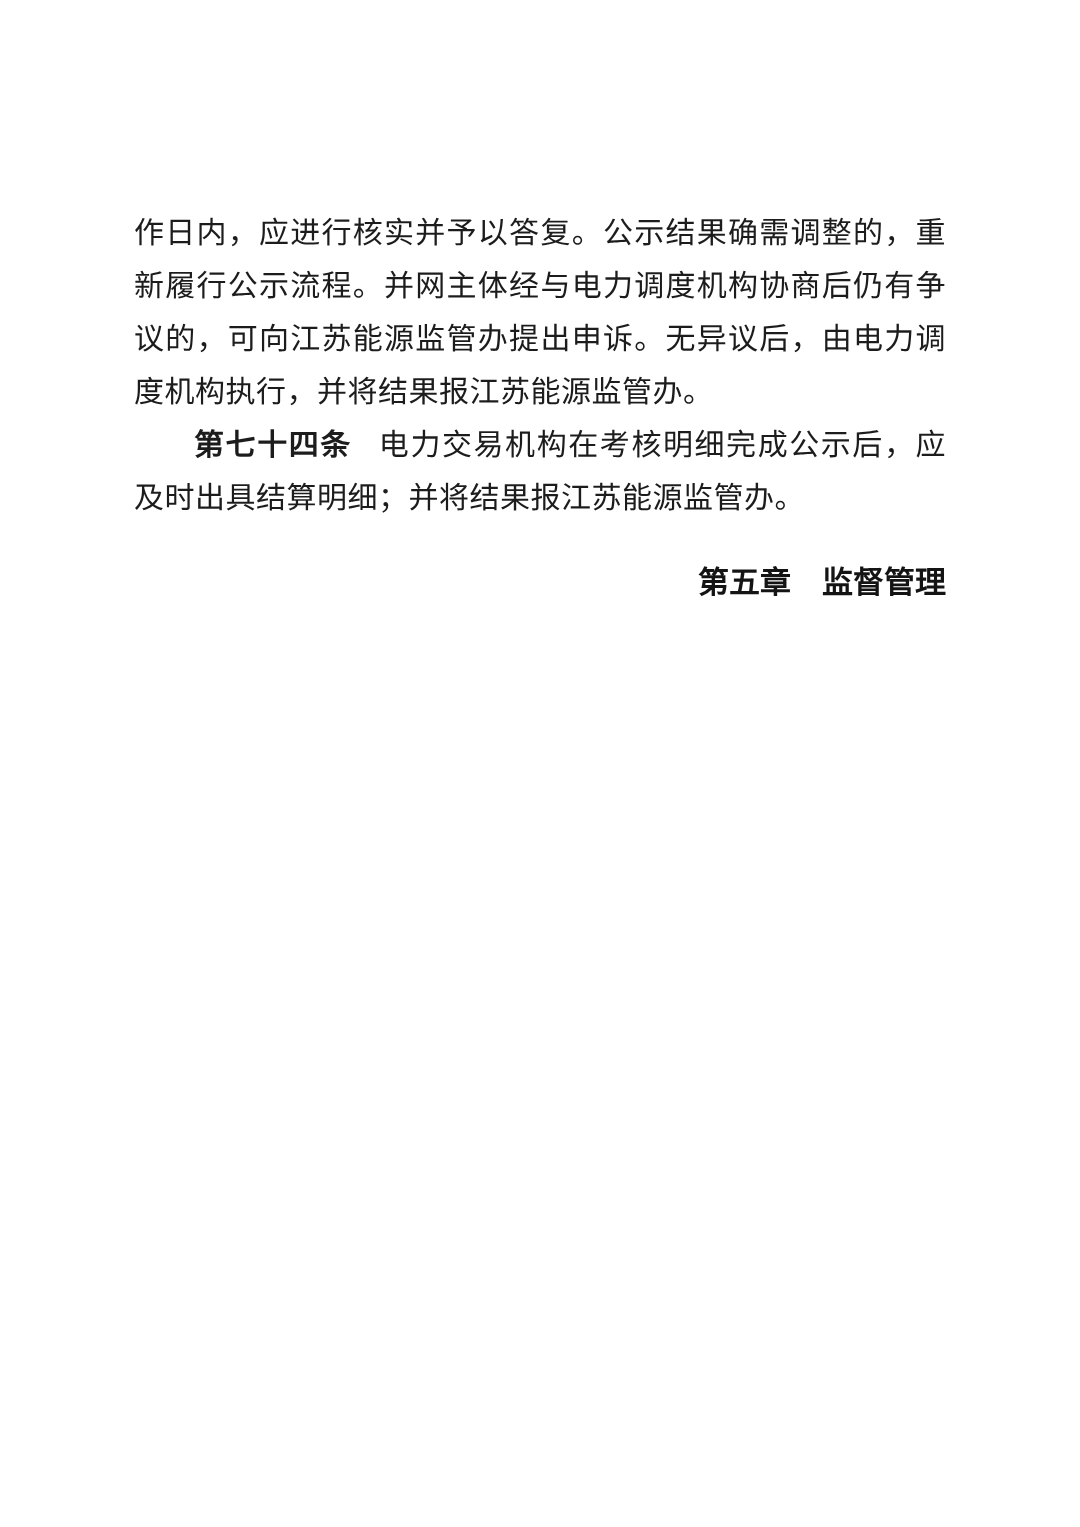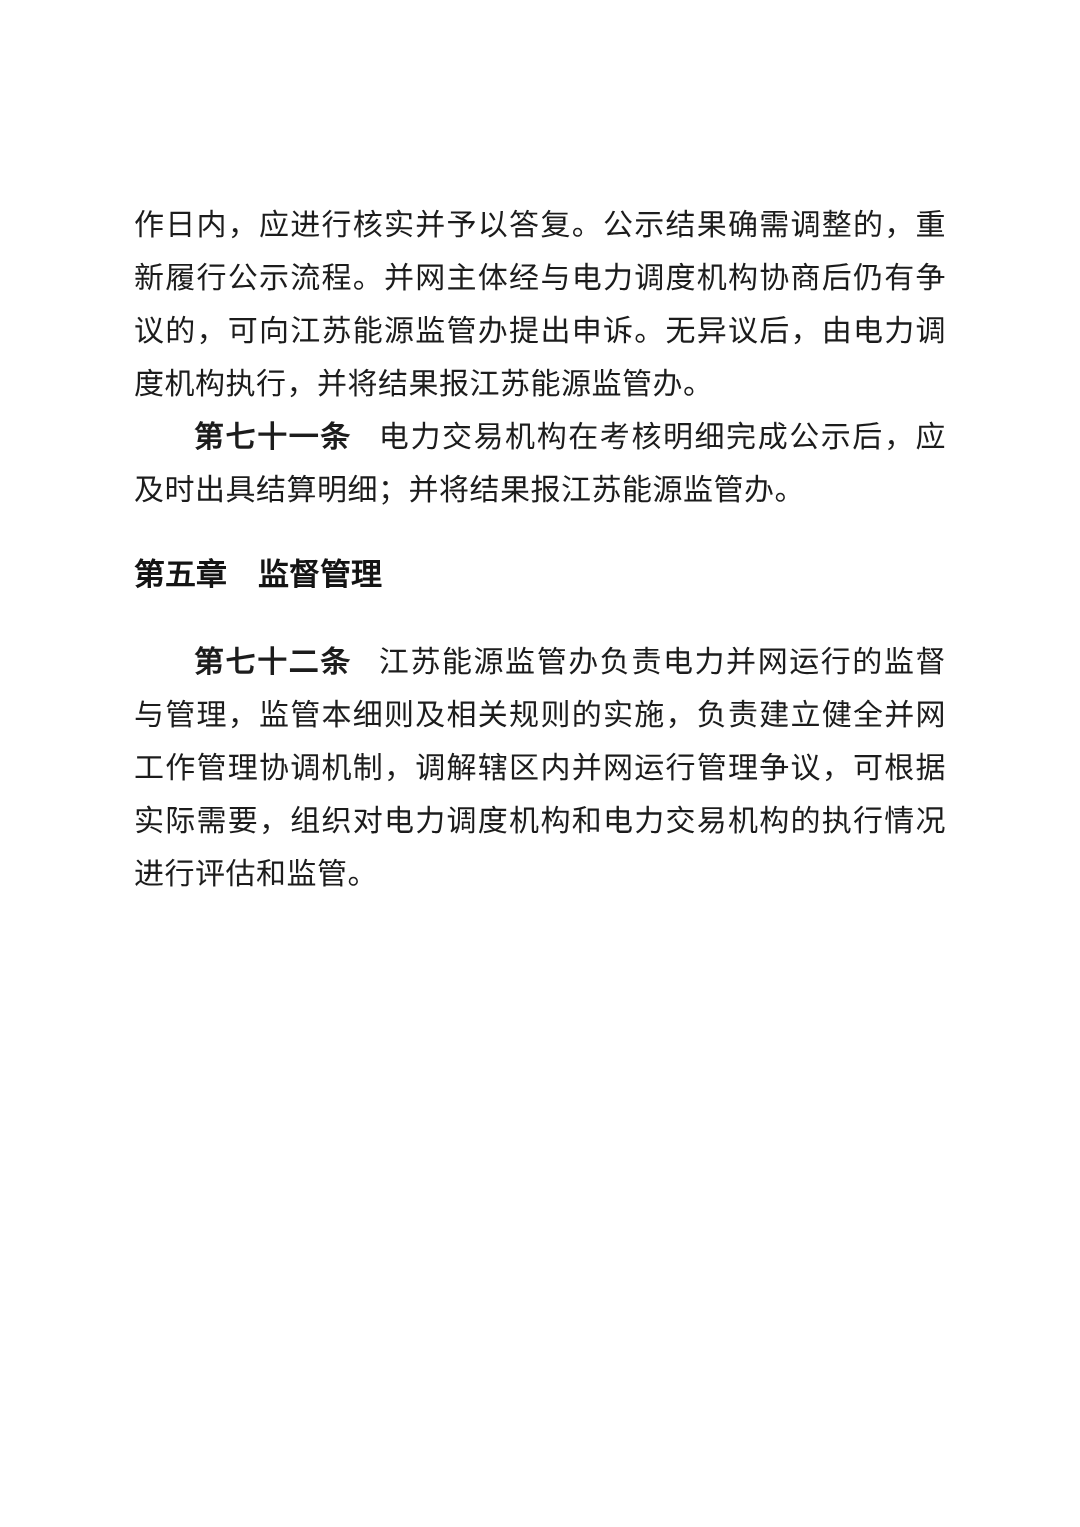--- a/index.html
+++ b/index.html
@@ -4,21 +4,21 @@
 <style>
   html, body {
     margin: 0;
     padding: 0;
     background: #ffffff;
   }
   .page {
     position: relative;
     width: 1080px;
     height: 1158px;
-    margin: 8px auto;
+    margin: 16px auto;
     background: #ffffff;
     overflow: hidden;
     font-family: "DejaVu Serif", "Liberation Serif", serif;
     color: #1c1c1c;
   }
   .content {
     position: absolute;
     top: 190px;
     left: 134px;
     width: 812px;
@@ -38,21 +38,21 @@
     font-weight: bold;
     font-family: "Liberation Sans", "DejaVu Sans", sans-serif;
     margin-right: 0.9em;
   }
   .chapter-heading {
     margin: 31px 0 33px 0;
     font-size: 31px;
     line-height: 55px;
     font-weight: bold;
     font-family: "Liberation Sans", "DejaVu Sans", sans-serif;
-    text-align: left;
+    text-align: right;
     color: #141414;
   }
   .page-footer {
     position: absolute;
     top: 1371px;
     right: 160px;
     font-size: 28px;
     line-height: 32px;
     letter-spacing: 4px;
     color: #0c4a6e;
@@ -60,24 +60,23 @@
   }
 </style>
 </head>
 <body>
 
 <div class="page">
   <div class="content">
 
     <p class="para">作日内，应进行核实并予以答复。公示结果确需调整的，重新履行公示流程。并网主体经与电力调度机构协商后仍有争议的，可向江苏能源监管办提出申诉。无异议后，由电力调度机构执行，并将结果报江苏能源监管办。</p>
 
-    <p class="para article"><span class="article-label">第七十一条</span><span>电力交易机构在考核明细完成公示后，应及时出具结算明细；并将结果报江苏能源监管办。</span></p>
+    <p class="para article"><span class="article-label">第七十四条</span><span>电力交易机构在考核明细完成公示后，应及时出具结算明细；并将结果报江苏能源监管办。</span></p>
 
     <h2 class="chapter-heading">第五章　监督管理</h2>
 
-    <p class="para article"><span class="article-label">第七十二条</span><span>江苏能源监管办负责电力并网运行的监督与管理，监管本细则及相关规则的实施，负责建立健全并网工作管理协调机制，调解辖区内并网运行管理争议，可根据实际需要，组织对电力调度机构和电力交易机构的执行情况进行评估和监管。</span></p>
 
 
 
   </div>
 
   <div class="page-footer">— 33 —</div>
 </div>
 
 </body></html>

